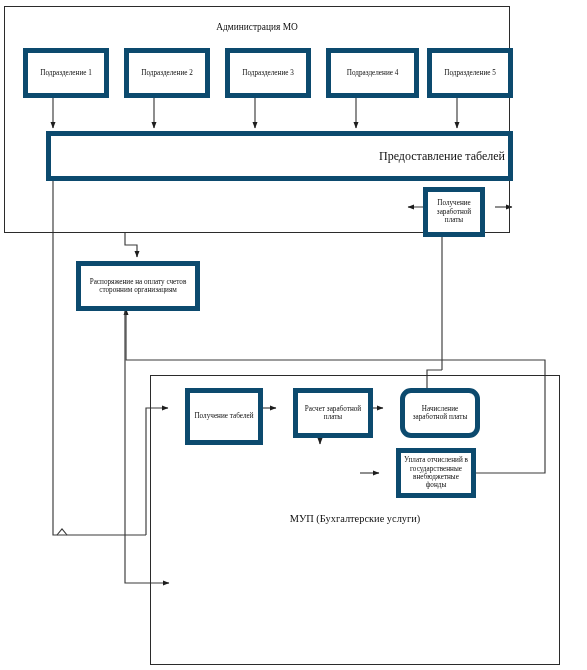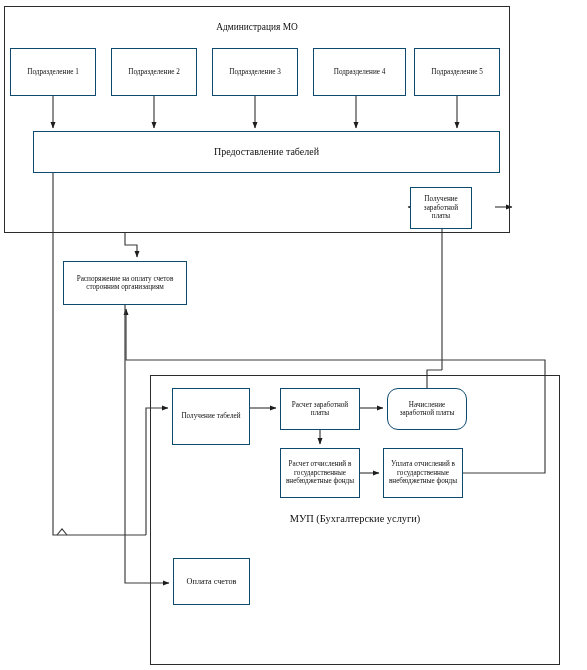--- a/index.html
+++ b/index.html
@@ -19,48 +19,49 @@
     position: absolute;
     left: 0;
     top: 0;
     width: 587px;
     height: 670px;
     pointer-events: none;
   }
   .node {
     position: absolute;
     box-sizing: border-box;
-    border: 1px solid #0c4a6e;
+    border: 5px solid #0c4a6e;
     background: #ffffff;
     display: flex;
     align-items: center;
     justify-content: center;
     text-align: center;
     color: #111111;
     line-height: 1.18;
     padding: 20px 3px;
+    margin-left: 13px;
   }
   .node span {
     display: block;
     width: 100%;
   }
   .container-box {
     position: absolute;
     box-sizing: border-box;
     border: 1px solid #2b2b2b;
     background: transparent;
   }
   .free-label {
     position: absolute;
     color: #111111;
     text-align: center;
     white-space: nowrap;
   }
   .f7 { font-size: 7.2px; }
-  .f75 { font-size: 10px; }
+  .f75 { font-size: 12px; text-align: right; }
   .f8 { font-size: 8.2px; }
   .f9 { font-size: 9.4px; }
   .f10 { font-size: 10.4px; }
 </style>
 </head>
 <body>
 
 <div id="canvas">
 
   <svg class="layer" viewBox="0 0 587 670" xmlns="http://www.w3.org/2000/svg">
@@ -141,26 +142,20 @@
 
   <div class="node f7" style="left:172px; top:388px; width:78px; height:57px;">
     <span>Получение табелей</span>
   </div>
   <div class="node f7" style="left:280px; top:388px; width:80px; height:41px;">
     <span>Расчет заработной платы</span>
   </div>
   <div class="node f7" style="left:387px; top:388px; width:80px; height:41px;border-radius:11px;">
     <span>Начисление заработной платы</span>
   </div>
-  <div class="node f7" style="left:280px; top:448px; width:80px; height:50px;">
-    <span>Расчет отчислений в государственные внебюджетные фонды</span>
-  </div>
   <div class="node f7" style="left:383px; top:448px; width:80px; height:50px;">
     <span>Уплата отчислений в государственные внебюджетные фонды</span>
   </div>
 
   <div class="free-label f10" style="left:150px; top:513px; width:410px;">МУП (Бухгалтерские услуги)</div>
 
-  <div class="node f8" style="left:173px; top:558px; width:77px; height:47px;">
-    <span>Оплата счетов</span>
-  </div>
 
 </div>
 
 </body></html>

